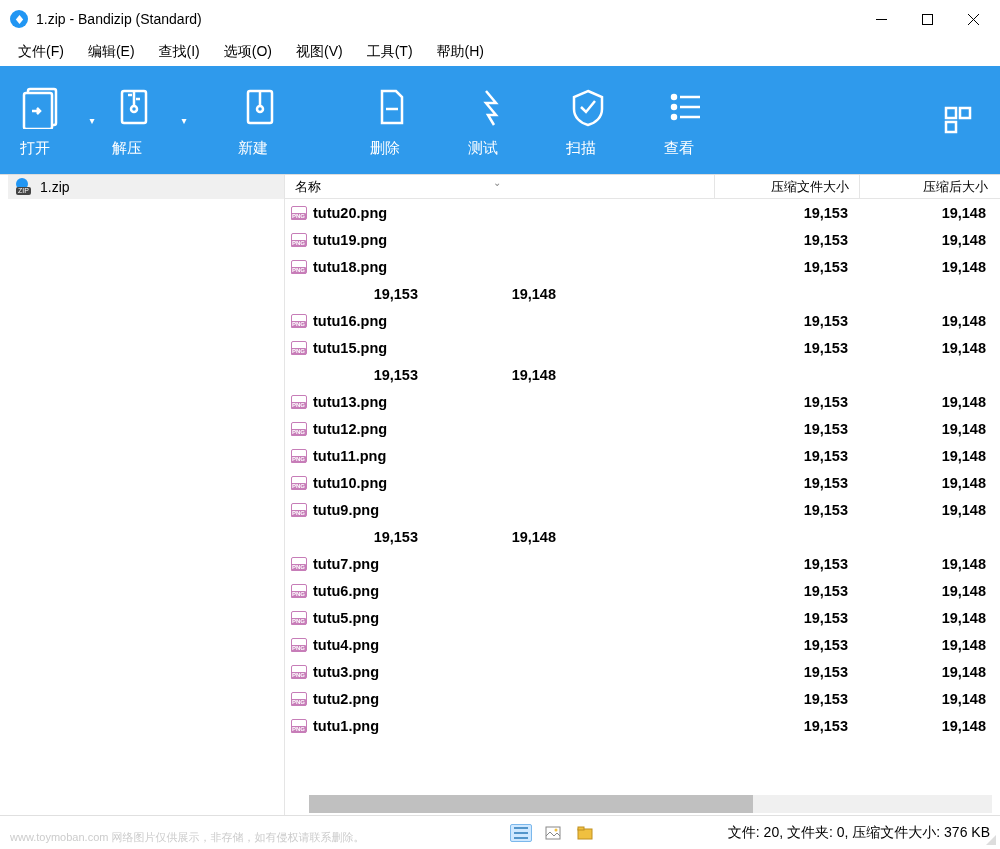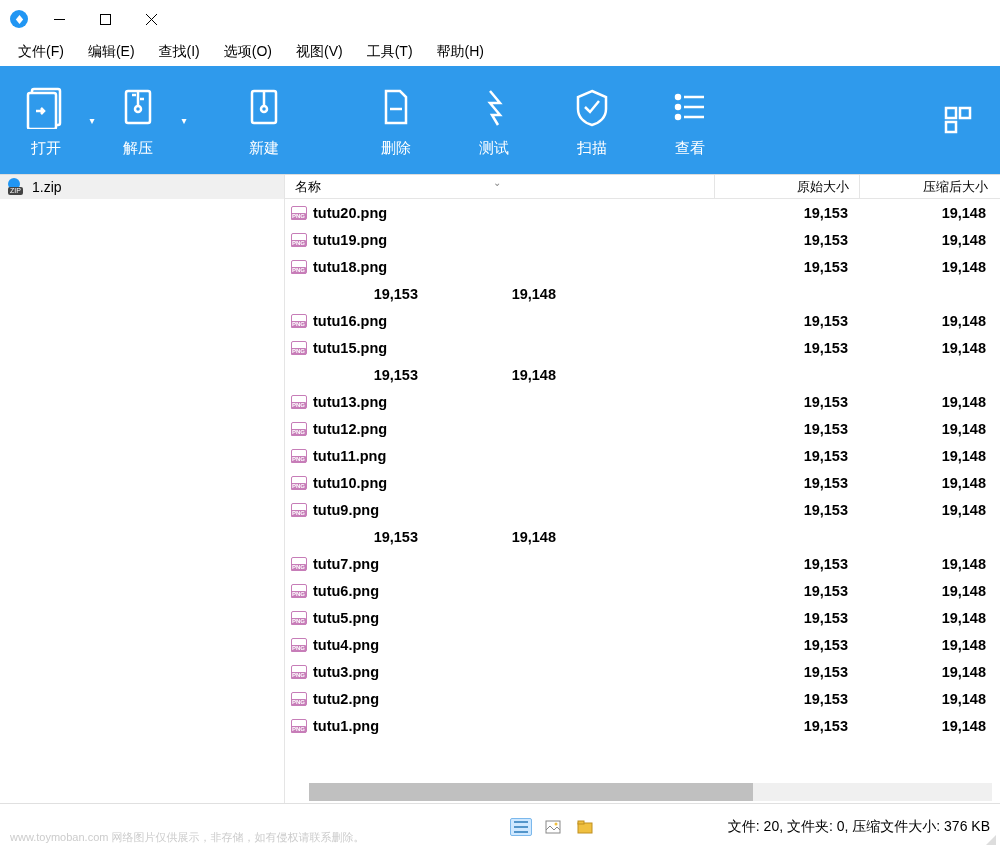--- a/index.html
+++ b/index.html
@@ -7,61 +7,62 @@
 .titlebar { height: 38px; display: flex; align-items: center; padding: 0 4px 0 10px; }
 .titlebar .app-icon { width: 18px; height: 18px; border-radius: 50%; background: #2196f3; display: flex; align-items: center; justify-content: center; margin-right: 8px; }
 .titlebar .app-icon svg { width: 11px; height: 11px; fill: #fff; }
 .titlebar .title { flex: 1; font-size: 14px; color: #000; }
 .win-controls { display: flex; }
 .win-btn { width: 46px; height: 32px; display: flex; align-items: center; justify-content: center; cursor: default; }
 .win-btn svg { width: 11px; height: 11px; stroke: #000; stroke-width: 1; fill: none; }
 .menubar { height: 28px; display: flex; align-items: center; padding: 0 8px; gap: 4px; }
 .menu-item { padding: 2px 10px; font-size: 14px; cursor: default; }
 .toolbar { height: 108px; background: linear-gradient(#2f9aec, #2f9aec); display: flex; align-items: center; padding: 0 14px; }
-.tool-group { display: flex; flex-direction: column; align-items: center; justify-content: center; gap: 8px; color: #fff; min-width: 64px; padding: 8px 6px; cursor: default; }
+.tool-group { display: flex; flex-direction: column; align-items: flex-start; justify-content: center; gap: 8px; color: #fff; min-width: 64px; padding: 8px 6px; cursor: default; }
 .tool-group .icon-box { width: 44px; height: 48px; display: flex; align-items: center; justify-content: center; }
 .tool-group .icon-box svg { stroke: #fff; stroke-width: 2.5; fill: none; }
 .tool-group .label { font-size: 15px; color: #fff; }
 .chevron { width: 28px; display: flex; align-items: center; justify-content: center; color: #fff; font-size: 10px; }
 .tool-spacer { width: 34px; }
 .main { flex: 1; display: flex; border-top: 1px solid #ddd; overflow: hidden; }
 .sidebar { width: 285px; border-right: 1px solid #e5e5e5; background: #fff; }
-.tree-item { display: flex; align-items: center; padding: 4px 8px; gap: 6px; background: #f0f0f0; height: 24px; }
+.tree-item { display: flex; align-items: center; padding: 4px 8px; gap: 6px; background: #f0f0f0; height: 24px; margin-left: 8px; }
 .tree-item .zip-badge { position: relative; width: 18px; height: 14px; }
 .tree-item .zip-badge .circ { position: absolute; top: -2px; left: 0; width: 12px; height: 12px; border-radius: 50%; background: #2196f3; }
 .tree-item .zip-badge .txt { position: absolute; bottom: -1px; left: 0; font-size: 7px; background: #444; color: #fff; padding: 0 2px; border-radius: 2px; line-height: 8px; }
 .content { flex: 1; display: flex; flex-direction: column; position: relative; overflow: hidden; }
 .col-header { display: flex; height: 24px; align-items: center; border-bottom: 1px solid #e5e5e5; font-size: 13px; position: relative; }
 .col-header .col { padding: 0 10px; border-right: 1px solid #e5e5e5; height: 100%; display: flex; align-items: center; }
 .col-header .chev-center { position: absolute; left: 208px; top: 2px; font-size: 10px; color: #888; }
 .file-list { flex: 1; overflow-y: auto; overflow-x: hidden; font-weight: bold; }
 .file-row { display: flex; align-items: center; height: 27px; font-size: 14.5px; }
 .file-row .name-cell { display: flex; align-items: center; padding-left: 6px; gap: 6px; width: 430px; }
 .file-row .png-icon { width: 16px; height: 14px; background: linear-gradient(#fff,#fff); border: 1px solid #c77db8; border-radius: 2px; position: relative; }
 .file-row .png-icon::after { content: "PNG"; position: absolute; font-size: 6px; background: #c77db8; color: #fff; padding: 0 1px; bottom: -1px; left: -1px; border-radius: 1px; line-height: 7px; }
 .file-row .num-cell { text-align: right; padding-right: 12px; }
 .hscroll { height: 18px; background: #f0f0f0; margin: 2px 8px 2px 24px; display: flex; }
 .hscroll .thumb { width: 65%; background: #c0c0c0; height: 100%; }
-.statusbar { height: 46px; border-top: 1px solid #e0e0e0; display: flex; align-items: center; padding: 0 10px; font-size: 14px; justify-content: space-between; gap: 12px; }
+.statusbar { height: 34px; border-top: 1px solid #e0e0e0; display: flex; align-items: center; padding: 0 10px; font-size: 14px; justify-content: space-between; gap: 12px; }
 .status-icons { display: flex; gap: 10px; margin-left: 500px; align-items: center; }
 .status-icons .sicon { width: 22px; height: 18px; display: flex; align-items: center; justify-content: center; }
 .status-icons .sicon.active { background: #cfe8ff; border: 1px solid #7bb8ec; border-radius: 2px; }
 .watermark { position: absolute; bottom: 4px; left: 10px; font-size: 11px; color: #ccc; }
 .grip { position: absolute; right: 4px; bottom: 4px; width: 12px; height: 12px; }
 .grip::before { content: ""; position: absolute; right: 0; bottom: 0; width: 0; height: 0; border-right: 10px solid #ddd; border-top: 10px solid transparent; }
 </style>
 </head>
 <body>
 
 <div class="titlebar">
   <div class="app-icon">
     <svg viewBox="0 0 24 24">
         <path d="M12 2 L20 12 L12 22 L4 12 Z" fill="#fff"></path>
       </svg>
   </div>
+  <div class="title">1.zip - Bandizip (Standard)</div>
   <div class="win-controls">
     <div class="win-btn">
         <svg viewBox="0 0 11 11">
           <line x1="0" y1="5.5" x2="11" y2="5.5"></line>
         </svg>
       </div>
     <div class="win-btn">
         <svg viewBox="0 0 11 11">
           <rect x="0.5" y="0.5" width="10" height="10"></rect>
         </svg>
@@ -187,21 +188,21 @@
       <span>1.zip</span>
     </div>
   </div>
   <div class="content">
     <div class="col-header">
       <div class="col" style="width:430px">
           <span>名称</span>
         </div>
       <div class="chev-center">⌄</div>
       <div class="col" style="width:145px;justify-content:flex-end">
-          <span>原始大小</span>
+          <span>压缩文件大小</span>
         </div>
       <div class="col" style="width:138px;justify-content:flex-end;border-right:none">
           <span>压缩后大小</span>
         </div>
     </div>
     <div class="file-list" id="file-list">
         <div class="file-row">
     <div class="name-cell" style="width:430px">
       <div class="png-icon"></div>
       <span>tutu20.png</span>

